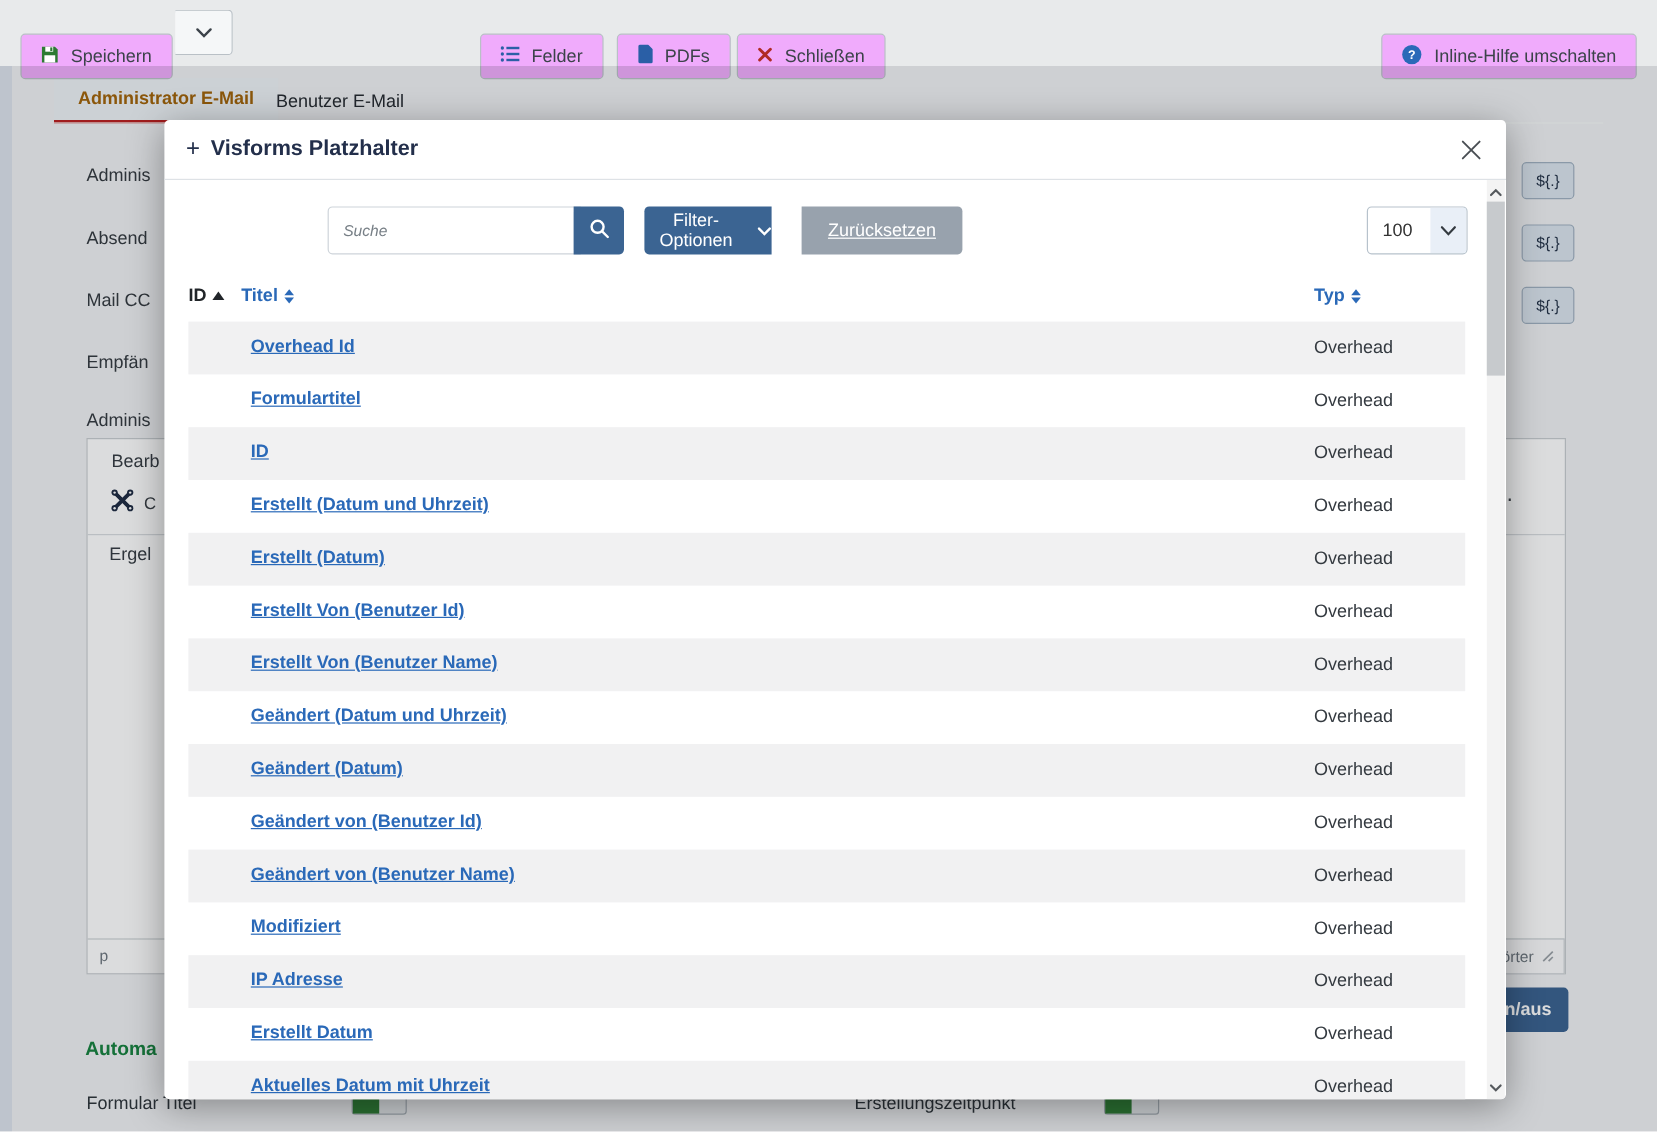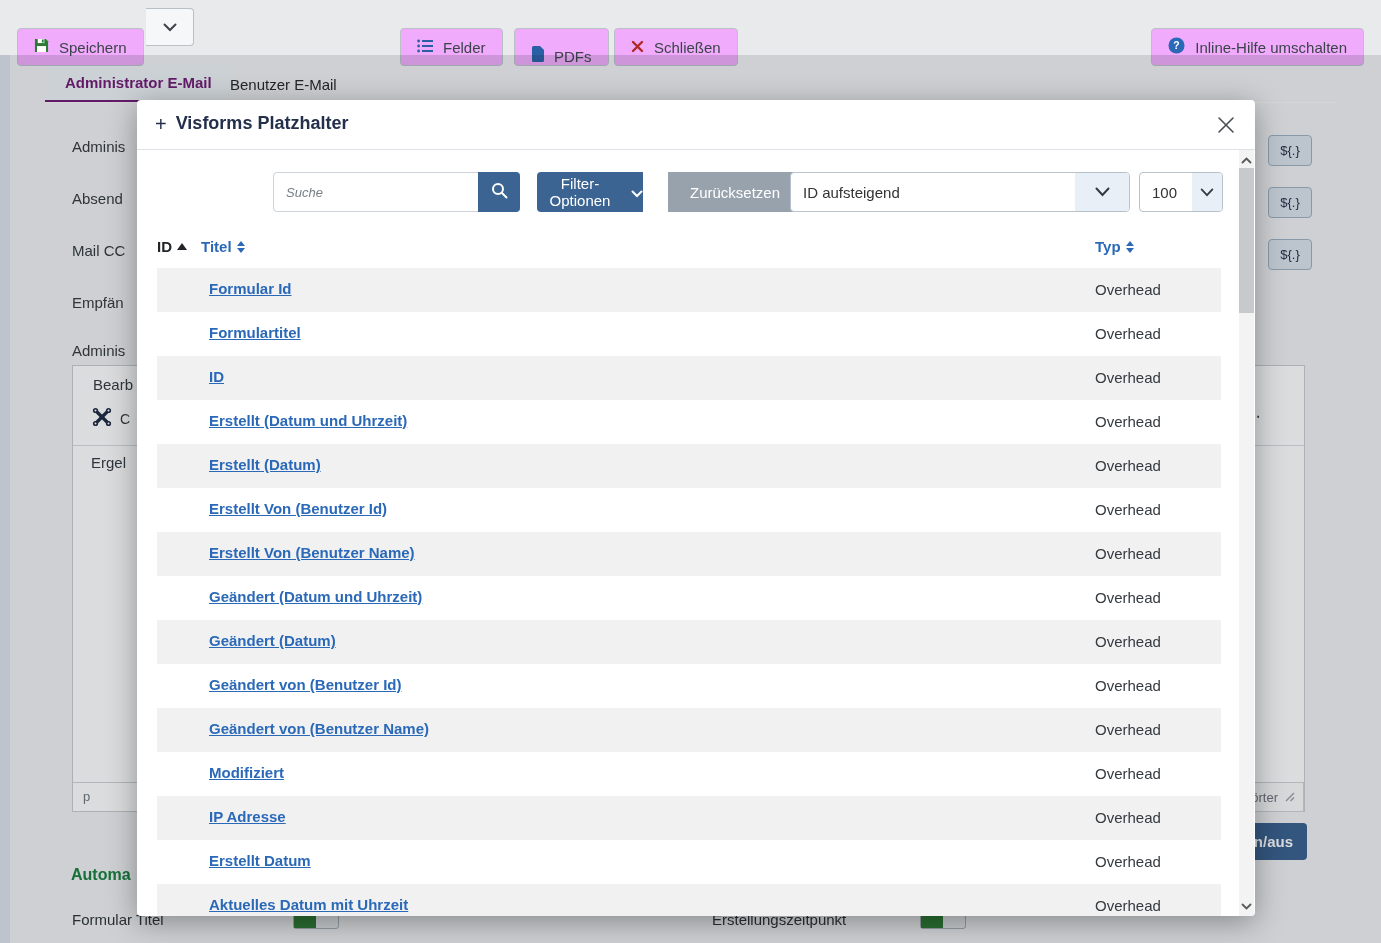--- a/index.html
+++ b/index.html
@@ -15,22 +15,22 @@
   .split-main { position:static; height:38px; border-radius:4px 0 0 4px; }
   .split-arrow { height:38px; width:48px; background:#f5f7f8; border:1px solid #b9c0c6; border-left:none;
                  border-radius:0 4px 4px 0; display:flex; align-items:center; justify-content:center; cursor:pointer; }
   .help-btn { right:17px; left:auto; }
 
   
   .content-bg { position:absolute; left:0; top:55px; width:1381px; height:888px; background:#f0f1f3; }
   .side-strip { position:absolute; left:0; top:55px; width:10px; height:888px; background:#dde3ec; }
   .tabline { position:absolute; left:45px; top:102px; width:1291px; height:1px; background:#f7f8f9; }
   .tab-active { position:absolute; left:45px; top:65px; height:38px; padding:0 20px; background:#eef2f6;
-                border-bottom:3px solid #701a75; display:flex; align-items:center;
-                font-size:15px; font-weight:bold; color:#701a75; cursor:pointer; }
+                border-bottom:3px solid #b91c1c; display:flex; align-items:center;
+                font-size:15px; font-weight:bold; color:#a16207; cursor:pointer; }
   .tab-inactive { position:absolute; left:222px; top:65px; height:38px; padding:0 8px; display:flex; align-items:center;
                   font-size:15px; color:#23282e; cursor:pointer; }
 
   
   .bg-label { position:absolute; left:72px; font-size:15px; color:#32383e; white-space:nowrap; }
   .ph-btn { position:absolute; left:1268px; width:44px; height:31px; background:#dbe4ee; border:1px solid #9fb0c0;
             border-radius:4px; font-size:13px; color:#1e2d42; display:flex; align-items:center; justify-content:center; cursor:pointer; }
   .editor-card { position:absolute; left:72px; top:365px; width:1233px; height:447px; background:#ffffff; border:1px solid #c8ccd0; }
   .editor-toolbar-row { position:absolute; left:0; top:0; width:100%; height:80px; border-bottom:1px solid #d8dcdf; }
   .editor-panel-label { position:absolute; left:20px; top:10px; font-size:15px; color:#343a40; }
@@ -63,21 +63,21 @@
 
   
   .search-input { position:absolute; left:136px; top:72px; width:211px; height:40px; border:1px solid #ced4da; border-radius:4px 0 0 4px;
                   padding:0 12px; font-size:14px; color:#333; }
   .search-input::placeholder { font-style:italic; color:#777f86; font-size:13px; }
   .search-btn { position:absolute; left:341px; top:72px; width:42px; height:40px; background:#3b6492; border:none;
                 border-radius:0 4px 4px 0; cursor:pointer; display:flex; align-items:center; justify-content:center; }
   .filter-btn { position:absolute; left:400px; top:72px; width:106px; height:40px; background:#3b6492; border:none; border-radius:4px 0 0 4px;
                 color:#fff; font-size:15px; display:flex; align-items:center; justify-content:center; gap:8px; cursor:pointer; }
   .reset-btn { position:absolute; left:531px; top:72px; width:134px; height:40px; background:#98a2ad; border:none; border-radius:0 4px 4px 0;
-               color:#fff; font-size:15px; cursor:pointer; }
+               color:#fff; font-size:15px; cursor:pointer;text-decoration:underline; }
   .select { position:absolute; top:72px; height:40px; background:#fff; border:1px solid #b7c2cc; border-radius:4px;
             font-size:15px; color:#333; display:flex; align-items:center; cursor:pointer; overflow:hidden; }
   .select .sel-label { flex:1 1 auto; padding:0 12px; white-space:nowrap; }
   .select .sel-caret { flex:0 0 auto; height:100%; display:flex; align-items:center; justify-content:center; background:#e9eff7; }
   .sort-select { left:653px; width:340px; }
   .sort-select .sel-caret { width:54px; }
   .limit-select { left:1002px; width:84px; }
   .limit-select .sel-caret { width:30px; }
 
   
@@ -137,21 +137,21 @@
             <circle cx="1.6" cy="7" r="1.4"></circle>
             <circle cx="1.6" cy="12" r="1.4"></circle>
             <rect x="5" y="1" width="11" height="2"></rect>
             <rect x="5" y="6" width="11" height="2"></rect>
             <rect x="5" y="11" width="11" height="2"></rect>
           </g>
         </svg></span>
     <span>Felder</span>
   </button>
 
-  <button class="tbtn" style="left:514px;align-items:flex-end;">
+  <button class="tbtn" style="left:514px;">
     <span><svg width="13" height="16" viewBox="0 0 13 16">
           <path fill="#2a5fa6" d="M1 1.5A1.5 1.5 0 0 1 2.5 0H9l4 4v10.5a1.5 1.5 0 0 1-1.5 1.5h-9A1.5 1.5 0 0 1 1 14.5z"></path>
         </svg></span>
     <span>PDFs</span>
   </button>
 
   <button class="tbtn" style="left:614px;">
     <span><svg width="13" height="13" viewBox="0 0 13 13">
           <path d="M2 2l9 9M11 2l-9 9" stroke="#b02a24" stroke-width="2.4" stroke-linecap="round"></path>
         </svg></span>
@@ -265,28 +265,20 @@
         </svg></span>
   </button>
   <button class="filter-btn">
     <span>Filter-Optionen</span>
     <span><svg width="12" height="8" viewBox="0 0 12 8">
           <path d="M1.5 1.5 6 6l4.5-4.5" fill="none" stroke="#fff" stroke-width="2" stroke-linecap="round"></path>
         </svg></span>
   </button>
   <button class="reset-btn">Zurücksetzen</button>
 
-  <div class="select sort-select">
-    <span class="sel-label">ID aufsteigend</span>
-    <span class="sel-caret">
-        <svg width="15" height="10" viewBox="0 0 15 10">
-          <path d="M1.5 1.5 7.5 8l6-6.5" fill="none" stroke="#343a40" stroke-width="2" stroke-linecap="round"></path>
-        </svg>
-      </span>
-  </div>
 
   <div class="select limit-select">
     <span class="sel-label">100</span>
     <span class="sel-caret">
         <svg width="14" height="9" viewBox="0 0 15 10">
           <path d="M1.5 1.5 7.5 8l6-6.5" fill="none" stroke="#343a40" stroke-width="2" stroke-linecap="round"></path>
         </svg>
       </span>
   </div>
 
@@ -307,21 +299,21 @@
       <span class="sort-both">
           <i class="u"></i>
           <i class="d"></i>
         </span>
     </div>
   </div>
 
   <div class="tbody">
   <div class="trow stripe">
     <div class="td-id"></div>
-    <a class="td-title">Formular Id</a>
+    <a class="td-title">Overhead Id</a>
     <div class="td-type">Overhead</div>
   </div>
 
   <div class="trow">
     <div class="td-id"></div>
     <a class="td-title">Formulartitel</a>
     <div class="td-type">Overhead</div>
   </div>
 
   <div class="trow stripe">

